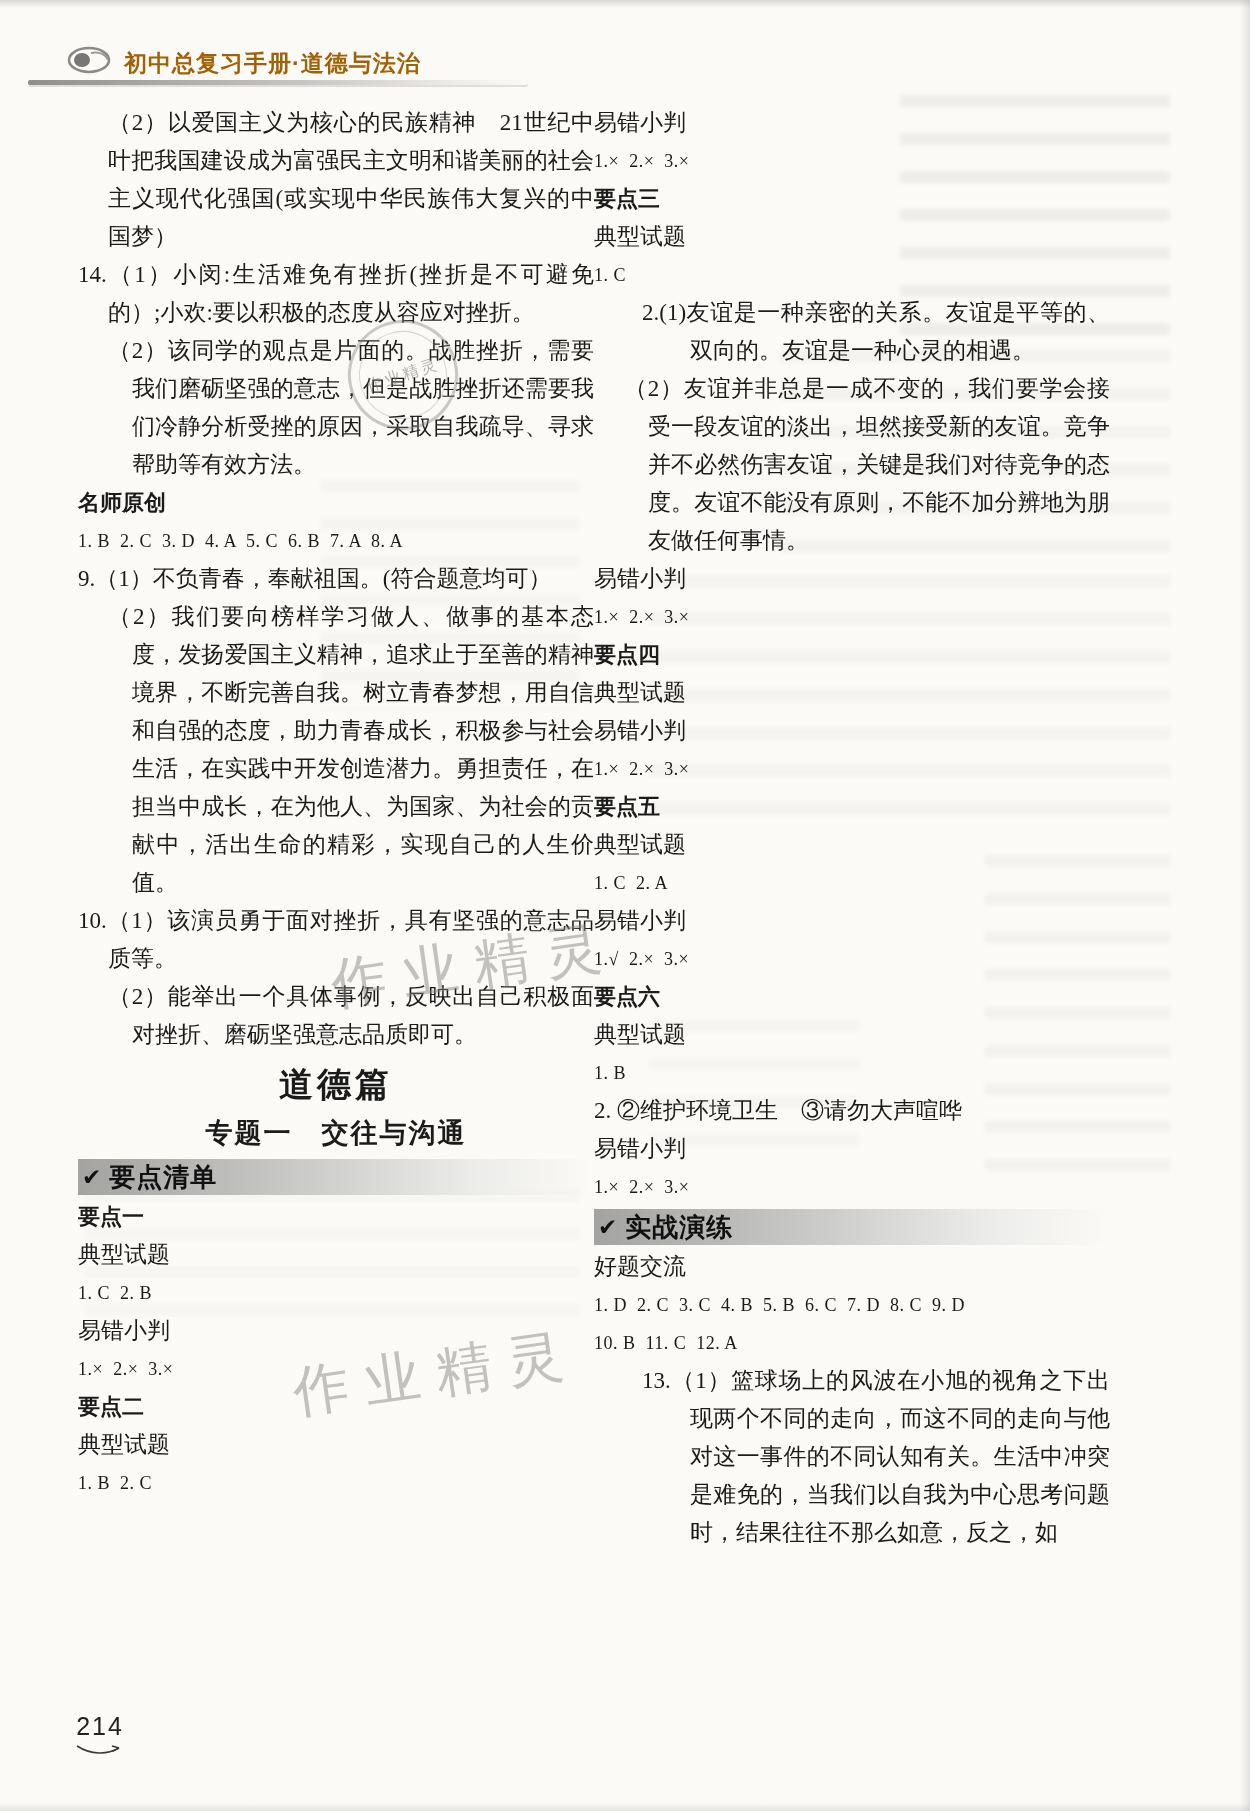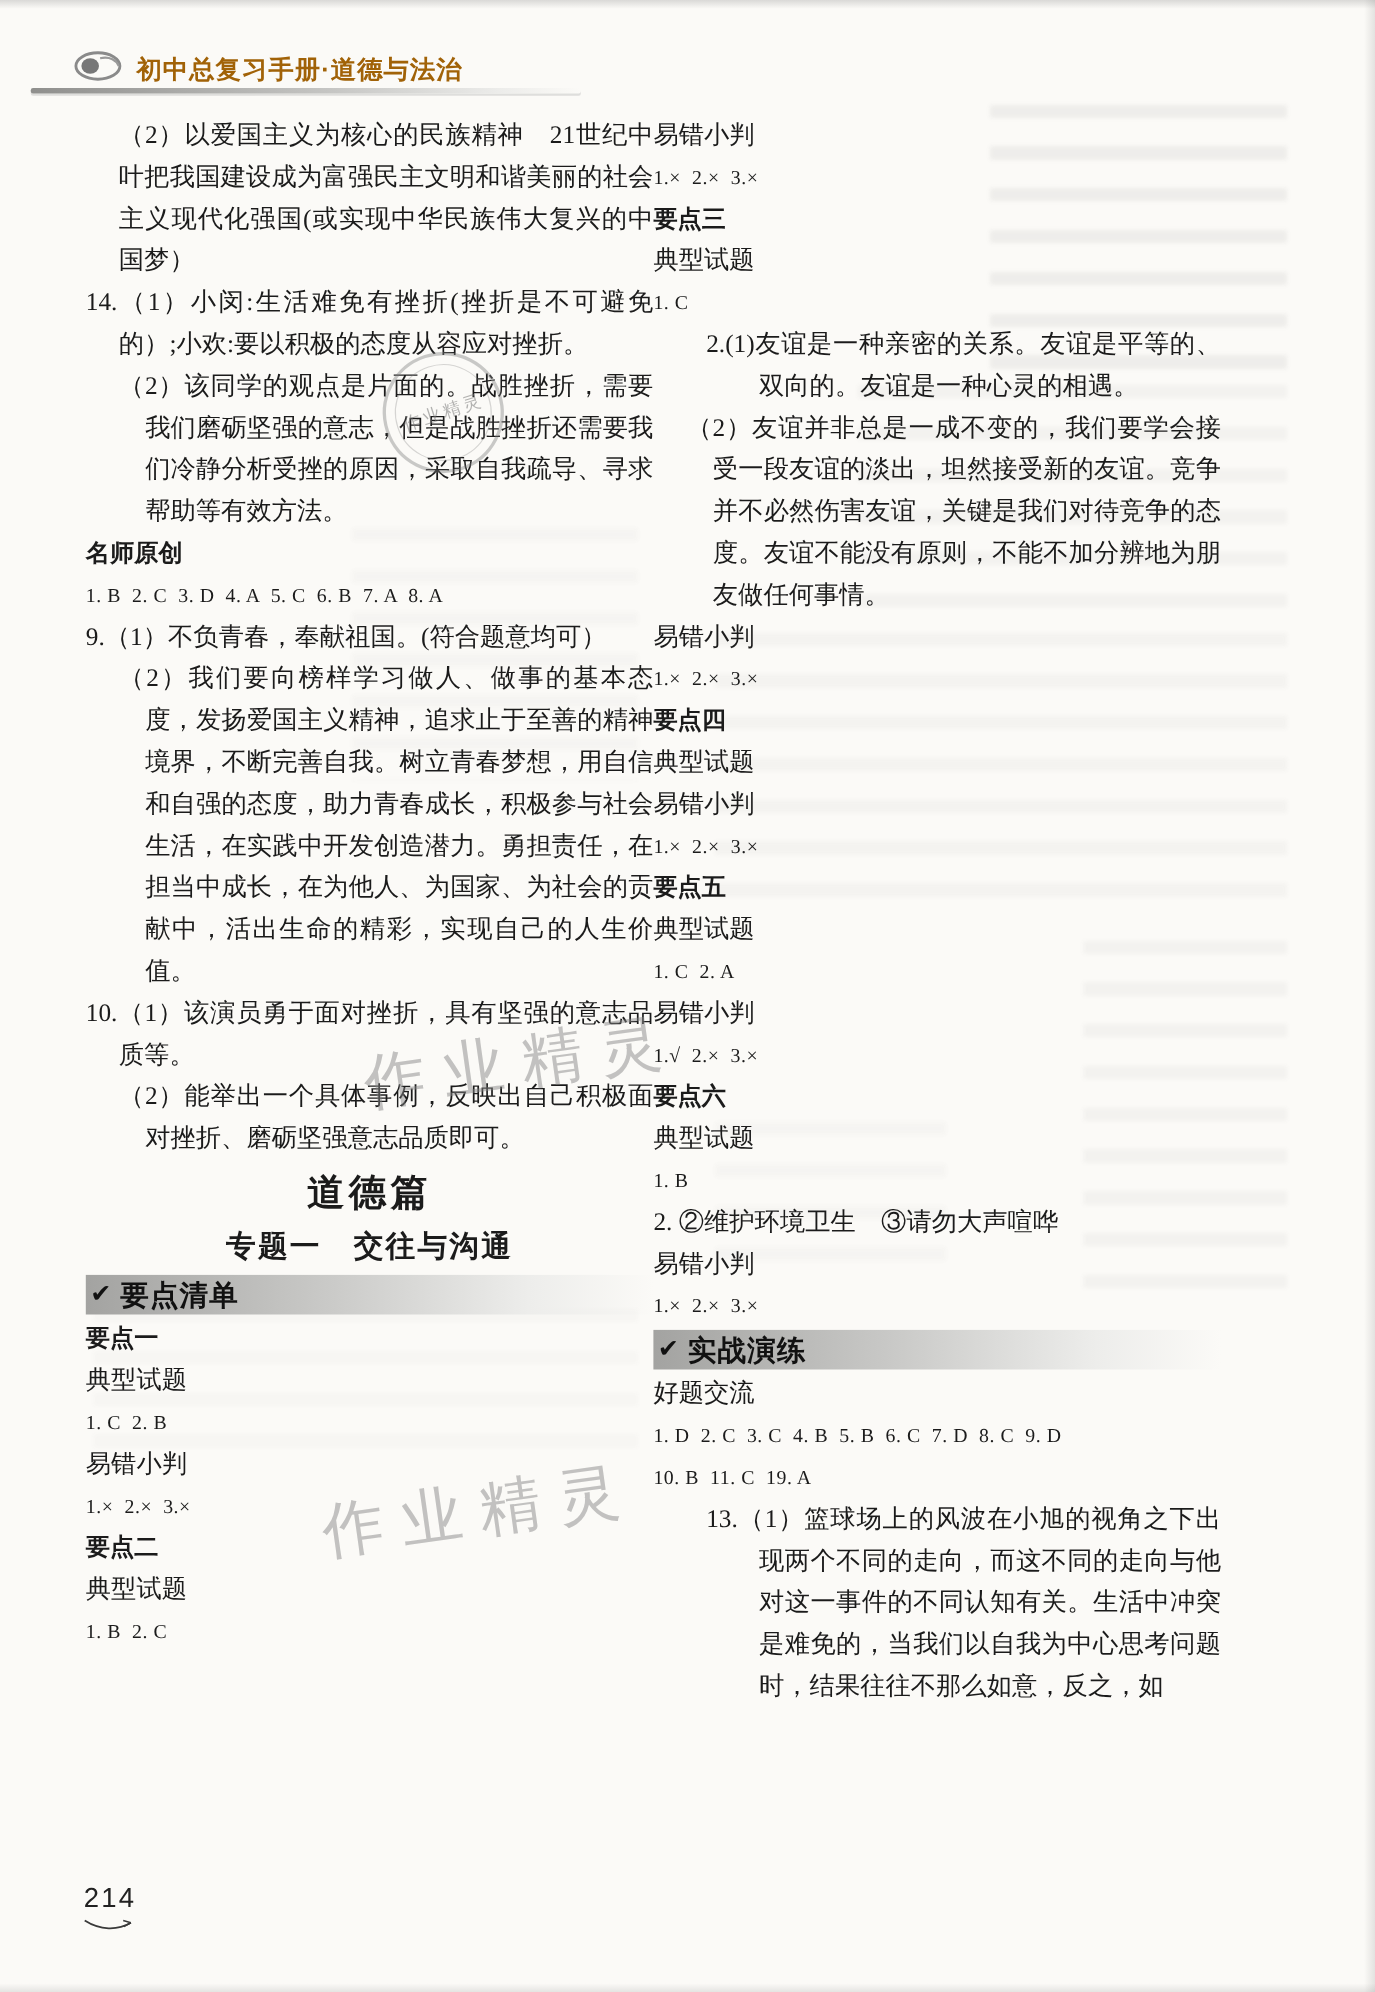--- a/index.html
+++ b/index.html
@@ -196,21 +196,21 @@
         <p class="para answers">1. B</p>
         <p class="para body ind-q1">2. ②维护环境卫生　③请勿大声喧哗</p>
         <p class="para label">易错小判</p>
         <p class="para answers">1.×  2.×  3.×</p>
         <div class="section-bar">
           <span class="check">✔</span>
           <span class="bar-label">实战演练</span>
         </div>
         <p class="para label">好题交流</p>
         <p class="para answers">1. D  2. C  3. C  4. B  5. B  6. C  7. D  8. C  9. D</p>
-        <p class="para answers">10. B  11. C  19. A</p>
+        <p class="para answers">10. B  11. C  12. A</p>
         <p class="para body ind-q2">13.（1）篮球场上的风波在小旭的视角之下出现两个不同的走向，而这不同的走向与他对这一事件的不同认知有关。生活中冲突是难免的，当我们以自我为中心思考问题时，结果往往不那么如意，反之，如</p>
       </div>
   </div>
 
   <div class="wm wm1">作业精灵</div>
   <div class="wm wm2">作业精灵</div>
   <div class="stamp">
     <div class="stamp-inner"></div>
     <span class="stamp-text">作业精灵</span>
   </div>

